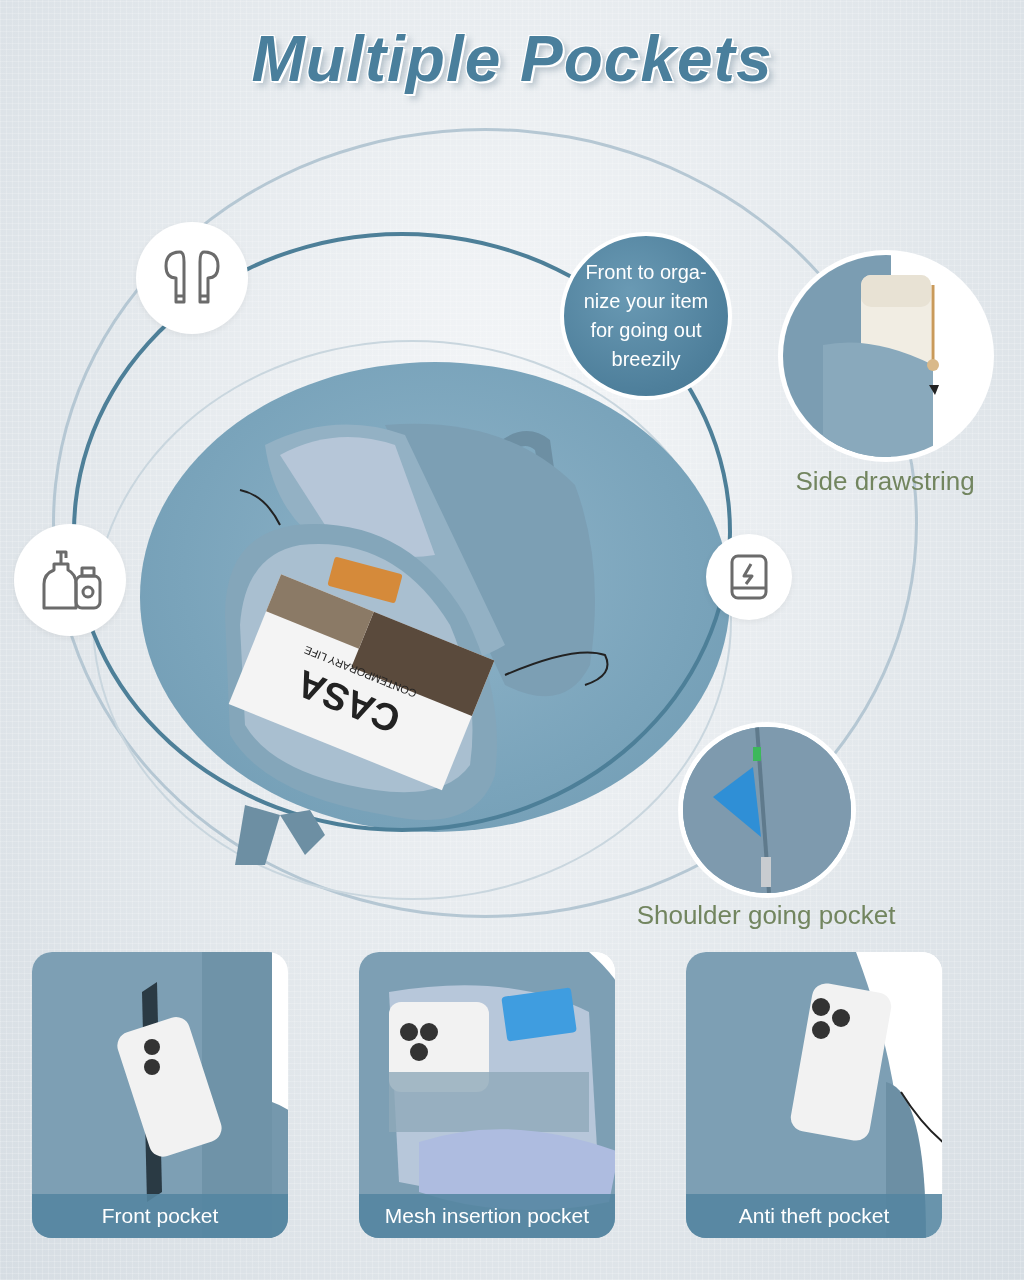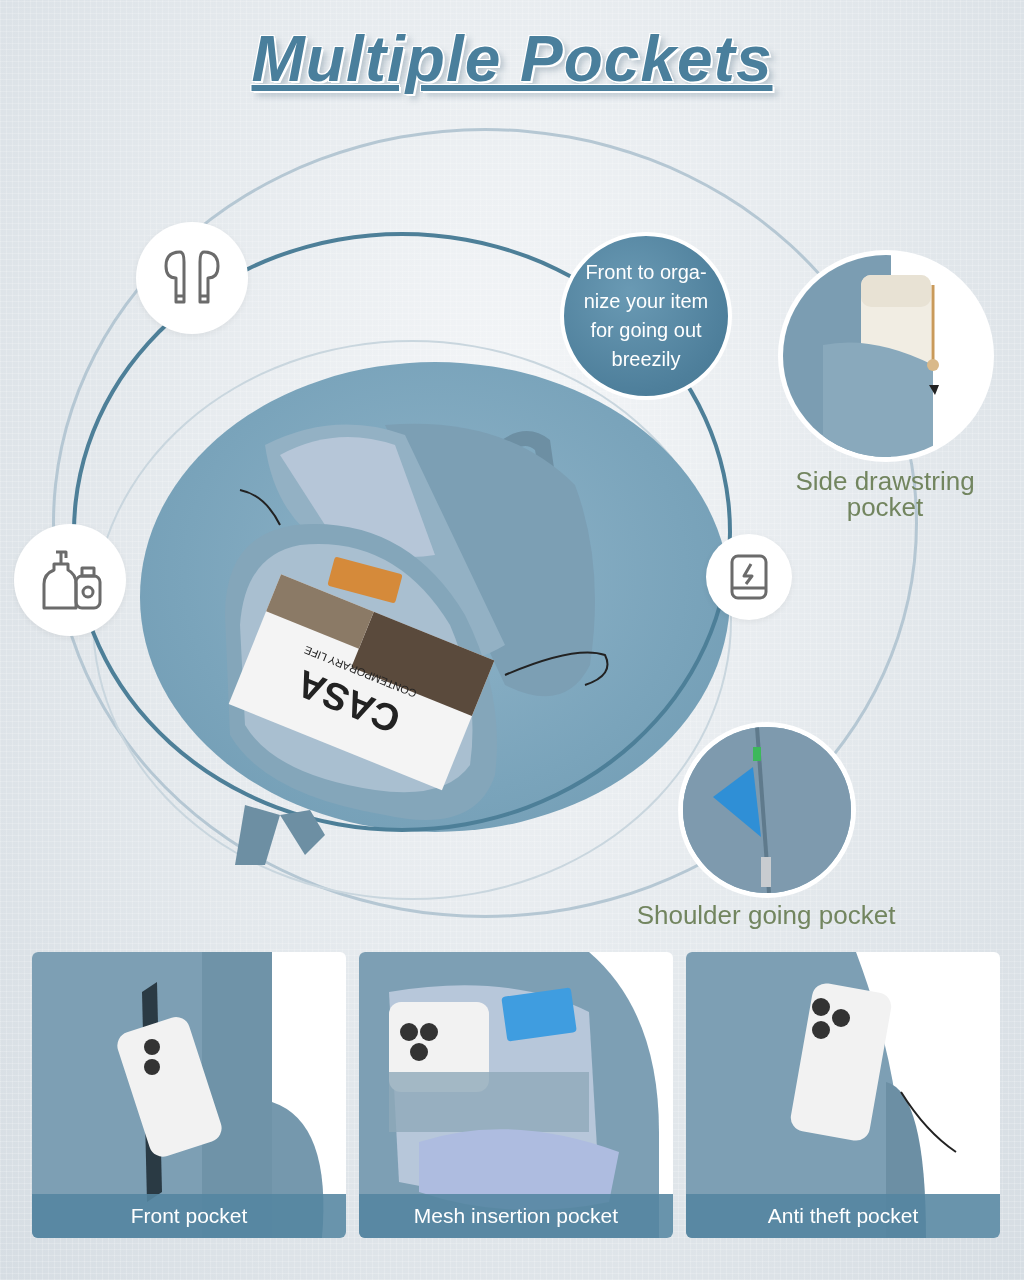--- a/index.html
+++ b/index.html
@@ -11,21 +11,20 @@
       repeating-linear-gradient(0deg, rgba(255,255,255,0.18) 0 1px, transparent 1px 6px),
       repeating-linear-gradient(90deg, rgba(255,255,255,0.18) 0 1px, transparent 1px 6px),
       radial-gradient(ellipse at 50% 35%, #f4f6f8 0%, #e3e8ec 55%, #d6dde3 100%);
   }
   .abs { position: absolute; }
   .title {
     left: 0; top: 22px; width: 1024px; text-align: center;
     font-size: 64px; font-weight: bold; font-style: italic;
     color: #4a7f9c; letter-spacing: 1px;
     text-shadow: 2px 2px 0 #fff, -1px -1px 0 #fff, 1px -1px 0 #fff, -1px 1px 0 #fff, 5px 5px 6px rgba(80,110,130,0.35);
-    text-decoration: underline;
   }
   .ring { border-radius: 50%; border-style: solid; }
   .ring-outer { left: 52px; top: 128px; width: 866px; height: 790px; border-width: 3px; border-color: #b5c7d3; }
   .ring-mid { left: 72px; top: 232px; width: 660px; height: 600px; border-width: 4px; border-color: #4d7f98; }
   .ring-inner { left: 92px; top: 340px; width: 640px; height: 560px; border-width: 2px; border-color: #c9d6de; }
   .hero-disc {
     left: 140px; top: 362px; width: 590px; height: 470px; border-radius: 50%;
     background: radial-gradient(ellipse at 50% 45%, #8fb4c9 0%, #7aa4bb 60%, #6e99b1 100%);
   }
   .bag {
@@ -42,21 +41,21 @@
     border: 4px solid #ffffff;
     display: flex; align-items: center; justify-content: center; text-align: center;
     color: #ffffff; font-size: 20px; line-height: 29px; padding: 0 10px;
   }
   .feature-circle {
     border-radius: 50%; border: 5px solid #ffffff; overflow: hidden;
     background: #7ea1b6;
   }
   .feature-label { color: #72855f; font-size: 26px; text-align: center; line-height: 26px; }
   .panel {
-    top: 952px; width: 314px; height: 286px; border-radius: 6px; overflow: hidden;
+    top: 952px; width: 256px; height: 286px; border-radius: 20px; overflow: hidden;
     background: #ffffff;
   }
   .panel-label {
     position: absolute; left: 0; bottom: 0; width: 100%; height: 44px;
     background: rgba(84,133,161,0.88); color: #ffffff; font-size: 21px;
     display: flex; align-items: center; justify-content: center;
   }
 </style>
 </head>
 <body>
@@ -142,21 +141,20 @@
     <rect x="78" y="20" width="70" height="100" rx="10" fill="#f1ede3"></rect>
     <rect x="78" y="20" width="70" height="32" rx="10" fill="#e8e2d4"></rect>
     <path d="M40 90 Q90 80 150 110 L150 202 L40 202 Z" fill="#89a9bc"></path>
     <line x1="150" y1="30" x2="150" y2="110" stroke="#c99a5a" stroke-width="3"></line>
     <circle cx="150" cy="110" r="6" fill="#d9b98a"></circle>
     <path d="M146 130 L156 130 L152 140 Z" fill="#222"></path>
   </svg>
 </div>
 <div class="abs feature-label" style="left:770px; top:468px; width:230px;">
   <div>Side drawstring</div>
-  <div>pocket</div>
 </div>
 
 <div class="abs feature-circle" style="left:678px; top:722px; width:178px; height:176px;">
   <svg width="168" height="166" viewBox="0 0 168 166">
     <rect width="168" height="166" fill="#7e9aae"></rect>
     <line x1="74" y1="0" x2="86" y2="166" stroke="#5f7a8c" stroke-width="4"></line>
     <polygon points="30,70 70,40 78,110" fill="#2f8fd6"></polygon>
     <rect x="70" y="20" width="8" height="14" fill="#3cb85a"></rect>
     <rect x="78" y="130" width="10" height="30" fill="#c8ccd0"></rect>
   </svg>

